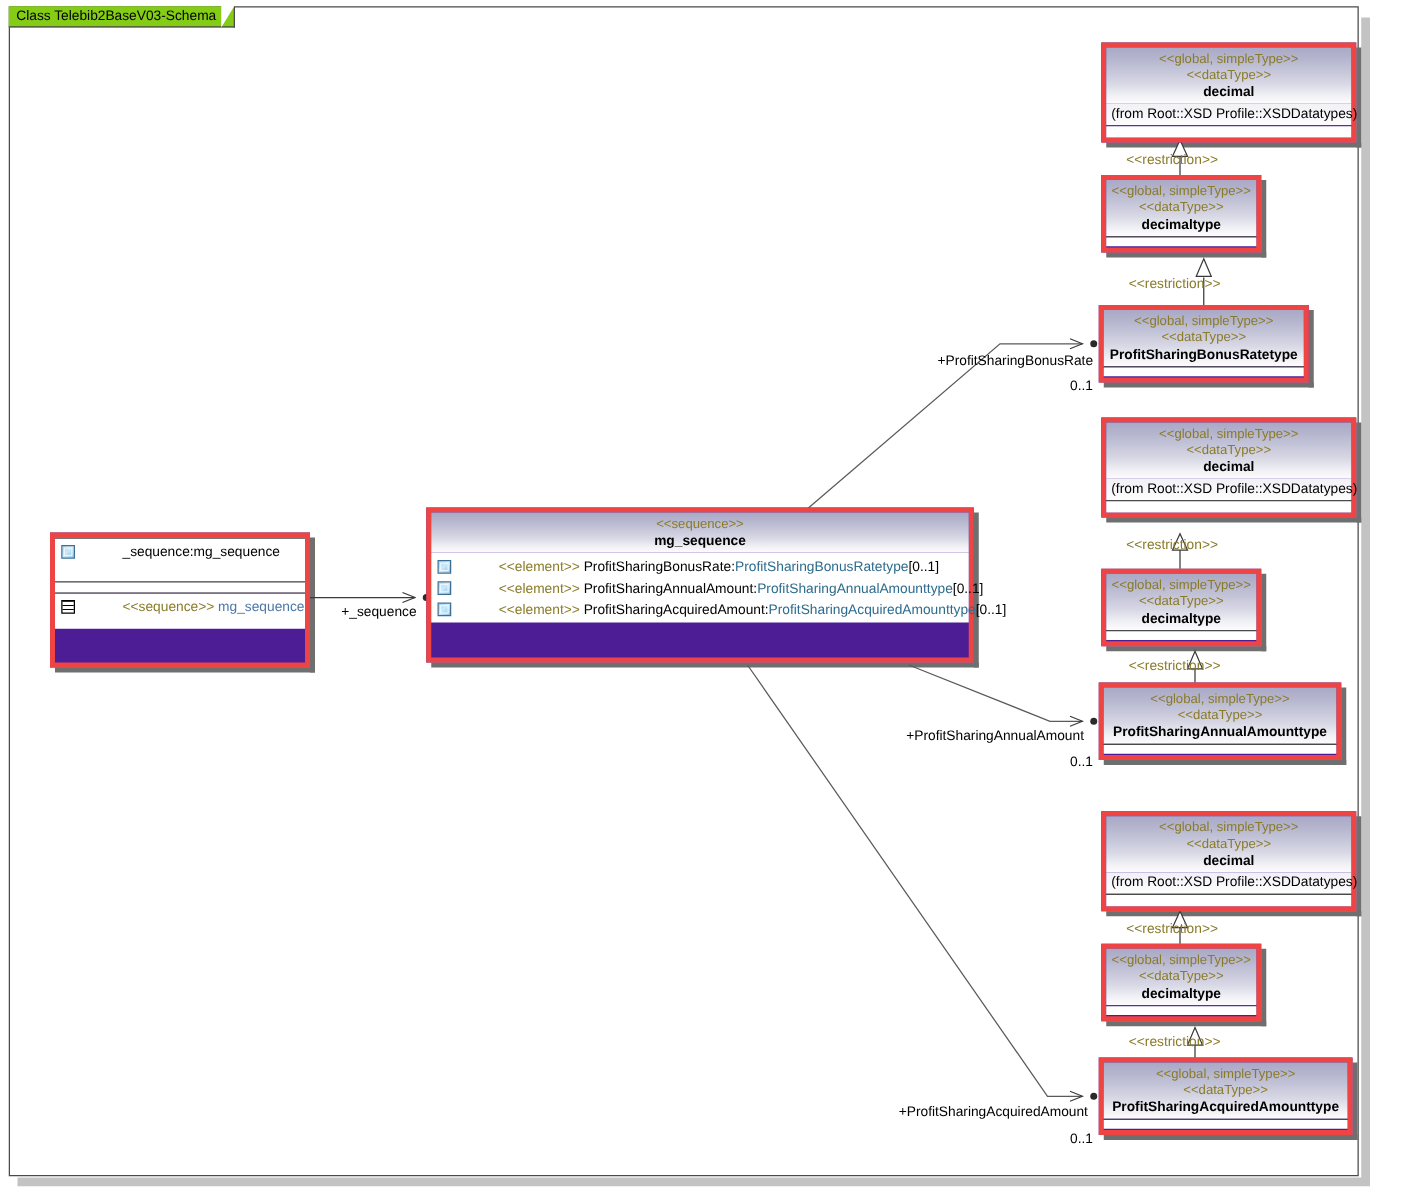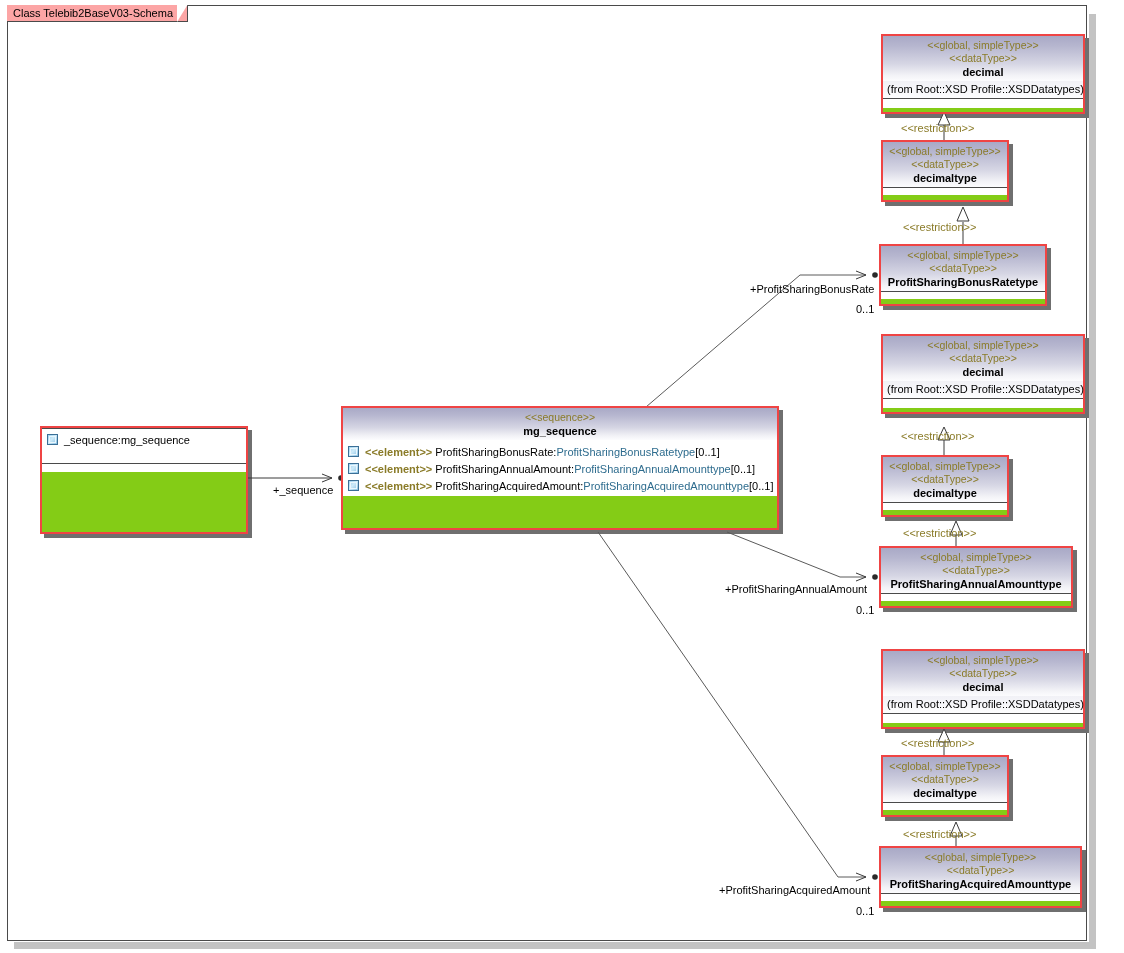--- a/index.html
+++ b/index.html
@@ -18,34 +18,34 @@
   #frame-shadow-right{
     position:absolute;left:1089px;top:14px;width:7px;height:934px;background:#c3c3c3;
   }
   #frame-shadow-bottom{
     position:absolute;left:14px;top:942px;width:1082px;height:7px;background:#c3c3c3;
   }
   
   #frame-tab{
     position:absolute;left:7px;top:5px;height:17px;
     border:1px solid #4a4a4a;border-left:none;border-top:none;
-    background:#fca5a5;box-sizing:border-box;
+    background:#84cc16;box-sizing:border-box;
     padding:0 14px 0 6px;
     font-size:11px;line-height:16px;color:#000;white-space:nowrap;
     z-index:4;
   }
   #frame-tab::after{
     content:"";position:absolute;right:-1px;top:-1px;
     width:0;height:0;border-left:11px solid #ffffff;border-bottom:18px solid transparent;
   }
 
   
   .uml-box{
     position:absolute;box-sizing:border-box;
-    border:2px solid #ef4444;background:#84cc16;
+    border:4px solid #ef4444;background:#4c1d95;
     font-size:11px;color:#000;z-index:3;
   }
   .box-shadow-r{position:absolute;background:#6f6f6f;}
   .box-shadow-b{position:absolute;background:#6f6f6f;}
 
   .hdr{
     background:linear-gradient(to bottom,#a9a9c6 0%,#b6b6cf 22%,#d6d6e4 62%,#f3f3f7 88%,#fcfcfe 100%);
     padding:3px 4px 2px 4px;text-align:center;border-bottom:1px solid #4a4a4a;
   }
   .hdr.noborder{border-bottom:none;}
@@ -61,22 +61,22 @@
     border-bottom:1px solid #4a4a4a;white-space:nowrap;
   }
   .compartment{
     border-top:1px solid #4a4a4a;background:#ffffff;padding:2px 3px;
   }
   .compartment.empty{height:8px;padding:0;}
   .memberrow{
     display:flex;align-items:center;gap:6px;line-height:16px;height:17px;white-space:nowrap;
     padding-left:2px;
   }
-  .member-text{font-size:11px;color:#000;}
-  .kw{color:#8a7b28;font-weight:bold;}
+  .member-text{font-size:11px;color:#000;margin-left:32px;}
+  .kw{color:#8a7b28;}
   .tp{color:#2e6c8e;}
   .tp2{color:#4a78a8;}
 
   
   .icon-attr{
     width:11px;height:11px;flex:0 0 11px;
     background:linear-gradient(135deg,#9fd2ef 0%,#cdeaf9 45%,#86bfe2 100%);
     border:1px solid #3b6f96;box-sizing:border-box;
     position:relative;
   }
@@ -188,20 +188,26 @@
 <div class="box-shadow-r" style="left:248px;top:430px;width:4px;height:108px;"></div>
 <div class="box-shadow-b" style="left:44px;top:534px;width:208px;height:4px;"></div>
 <div class="uml-box" id="cls-profitsharingtype" style="left:40px;top:426px;width:208px;height:108px;">
   <div class="compartment" style="height:30px;">
     <div class="memberrow">
       <span class="icon-attr"></span>
       <span class="member-text">_sequence:mg_sequence</span>
     </div>
   </div>
   <div class="compartment empty"></div>
+  <div class="compartment" style="height:24px;">
+    <div class="memberrow">
+      <span class="icon-op"></span>
+      <span class="member-text"><span class="kw">&lt;&lt;sequence&gt;&gt;</span> <span class="tp2">mg_sequence</span></span>
+    </div>
+  </div>
 </div>
 
 <div class="box-shadow-r" style="left:779px;top:410px;width:4px;height:124px;"></div>
 <div class="box-shadow-b" style="left:345px;top:530px;width:438px;height:4px;"></div>
 <div class="uml-box" id="cls-mgsequence" style="left:341px;top:406px;width:438px;height:124px;">
   <div class="hdr noborder">
     <div class="stereo">&lt;&lt;sequence&gt;&gt;</div>
     <div class="cname">mg_sequence</div>
   </div>
   <div class="compartment" style="border-top:none;padding-top:3px;">

